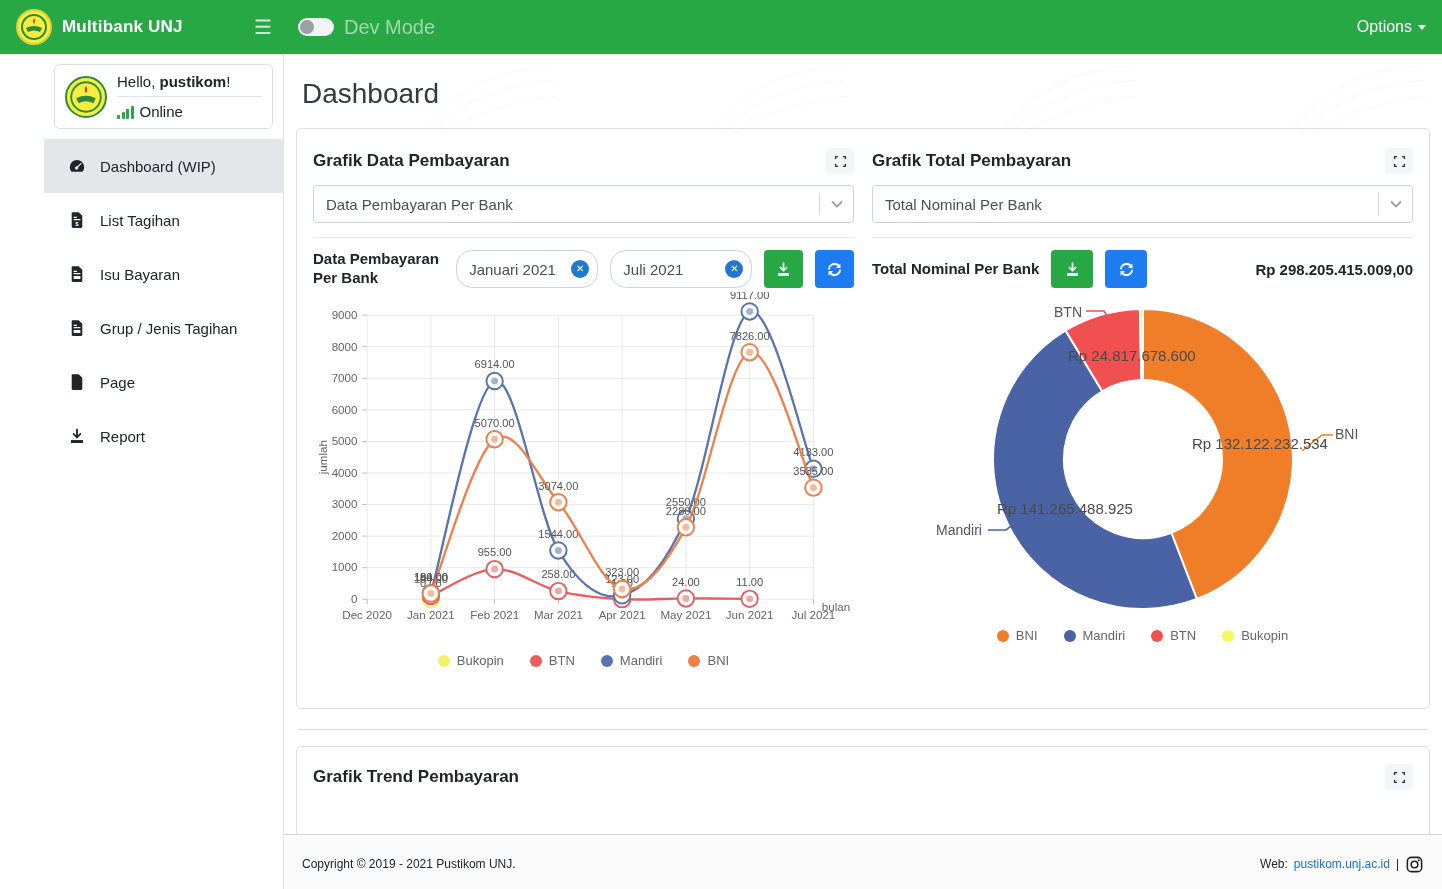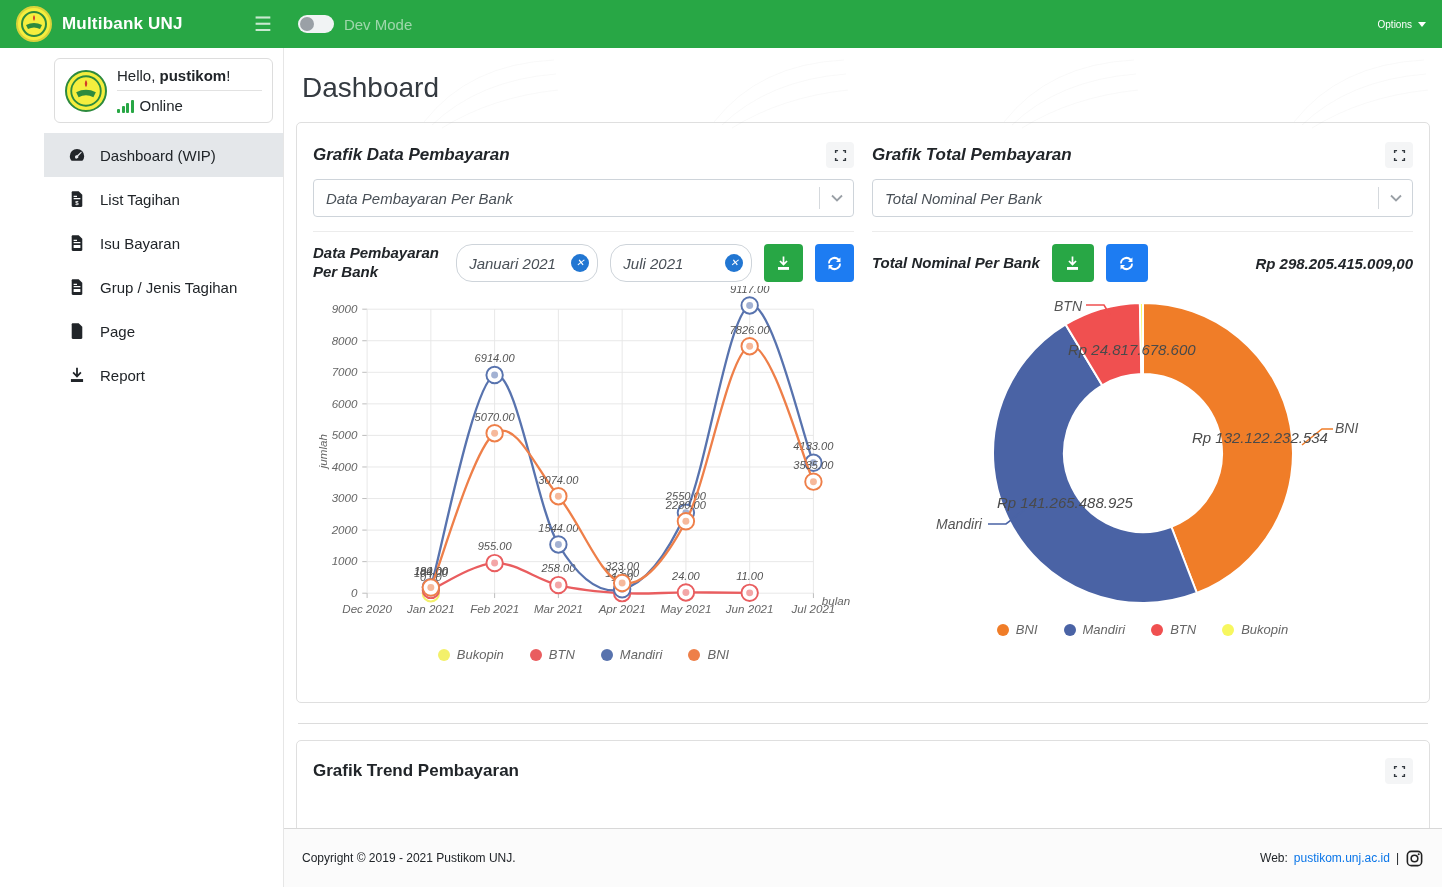--- a/index.html
+++ b/index.html
@@ -1,59 +1,59 @@
 <!DOCTYPE html>
 <html><head>
 <meta charset="utf-8">
 <style>
   * { box-sizing: border-box; margin: 0; padding: 0; }
   html,body { width:1442px; height:889px; overflow:hidden;
     font-family:"Liberation Sans", sans-serif; background:#fff; color:#212529; }
 
   
-  .navbar { height:48px; background:#28a745; display:flex; align-items:center; padding:0 16px; }
+  .navbar { height:54px; background:#28a745; display:flex; align-items:center; padding:0 16px; }
   .brand-block { width:224px; display:flex; align-items:center; gap:10px; }
   .brand { color:#fff; font-size:17px; font-weight:700; letter-spacing:.2px; }
   .logo-badge { width:36px; height:36px; border-radius:50%; background:#f5ee3e; border:2px solid #d9d23a;
     display:flex; align-items:center; justify-content:center; flex:0 0 auto; }
   .hamburger { color:rgba(255,255,255,.75); font-size:20px; margin-left:14px; cursor:pointer; }
   .devmode { display:flex; align-items:center; gap:10px; margin-left:26px; }
   .toggle { width:36px; height:18px; border-radius:10px; background:#f1f3f4; position:relative; cursor:pointer; }
   .toggle .knob { position:absolute; left:2px; top:2px; width:14px; height:14px; border-radius:50%; background:#9aa0a6; }
-  .devmode-label { color:rgba(255,255,255,.55); font-size:15px; }
+  .devmode-label { color:rgba(255,255,255,.55); font-size:20px; }
   .nav-spacer { flex:1; }
-  .options { color:#fff; font-size:10px; display:flex; align-items:center; gap:6px; cursor:pointer; }
+  .options { color:#fff; font-size:16px; display:flex; align-items:center; gap:6px; cursor:pointer; }
   .caret { width:0; height:0; border-left:4px solid transparent; border-right:4px solid transparent; border-top:5px solid #fff; }
 
   
   .shell { display:flex; height:839px;margin-left:44px; }
   .sidebar { width:240px; background:#fff; border-right:1px solid #e6e6e6; flex:0 0 auto; }
   .main { flex:1; display:flex; flex-direction:column; position:relative; overflow:hidden; }
   .content { flex:1; padding:10px 12px 0 12px; overflow:hidden; position:relative; }
   .watermark { position:absolute; top:4px; pointer-events:none; opacity:.5; }
 
   
   .user-card { margin:10px; border:1px solid #ddd; border-radius:6px; padding:8px 10px; display:flex; gap:10px; align-items:center; }
   .user-logo { width:42px; height:42px; border-radius:50%; background:#f5ee3e; border:2px solid #2d8a3e;
     display:flex; align-items:center; justify-content:center; flex:0 0 auto; }
   .user-meta { flex:1; font-size:15px; }
   .greet { padding-bottom:6px; border-bottom:1px solid #e2e2e2; }
   .status-row { display:flex; align-items:center; gap:6px; padding-top:6px; }
   .bars { display:flex; align-items:flex-end; gap:1.5px; height:14px; }
   .bars i { width:3px; background:#28a745; border-radius:1px; display:block; }
   .menu { margin-top:10px; }
-  .menu-item { display:flex; align-items:center; gap:14px; height:44px; padding:0 14px 0 24px;
+  .menu-item { display:flex; align-items:center; gap:14px; height:54px; padding:0 14px 0 24px;
     font-size:15px; color:#212529; cursor:pointer;text-align:center; }
   .menu-item.active { background:#e4e7ea; }
   .menu-ico { width:18px; height:18px; color:#212529; display:flex; }
   .menu-ico svg { width:18px; height:18px; }
 
   
   .page-title { font-size:28px; font-weight:500; color:#343a40; margin:14px 6px 18px 6px; }
-  .big-card { border:1px solid #dfdfdf; border-radius:5px; background:#fff; padding:16px; display:flex; gap:18px; height:581px; overflow:hidden;font-style:italic; }
+  .big-card { border:1px solid #dfdfdf; border-radius:5px; background:#fff; padding:16px; display:flex; gap:18px; height:581px; overflow:hidden; }
   .col { flex:1; min-width:0; display:flex; flex-direction:column; }
 
   .card-head { display:flex; align-items:center; justify-content:space-between; height:32px; }
   .card-title { font-size:17px; font-weight:600; color:#212529; }
   .expand-btn { width:28px; height:26px; border-radius:4px; background:#f4f5f6; color:#343a40;
     display:flex; align-items:center; justify-content:center; cursor:pointer; }
   .expand-btn svg { width:13px; height:13px; }
 
   .select { margin-top:8px; height:38px; border:1px solid #ced4da; border-radius:4px; display:flex; align-items:center;
     padding:0 0 0 12px; font-size:15px; color:#495057; cursor:pointer; }

